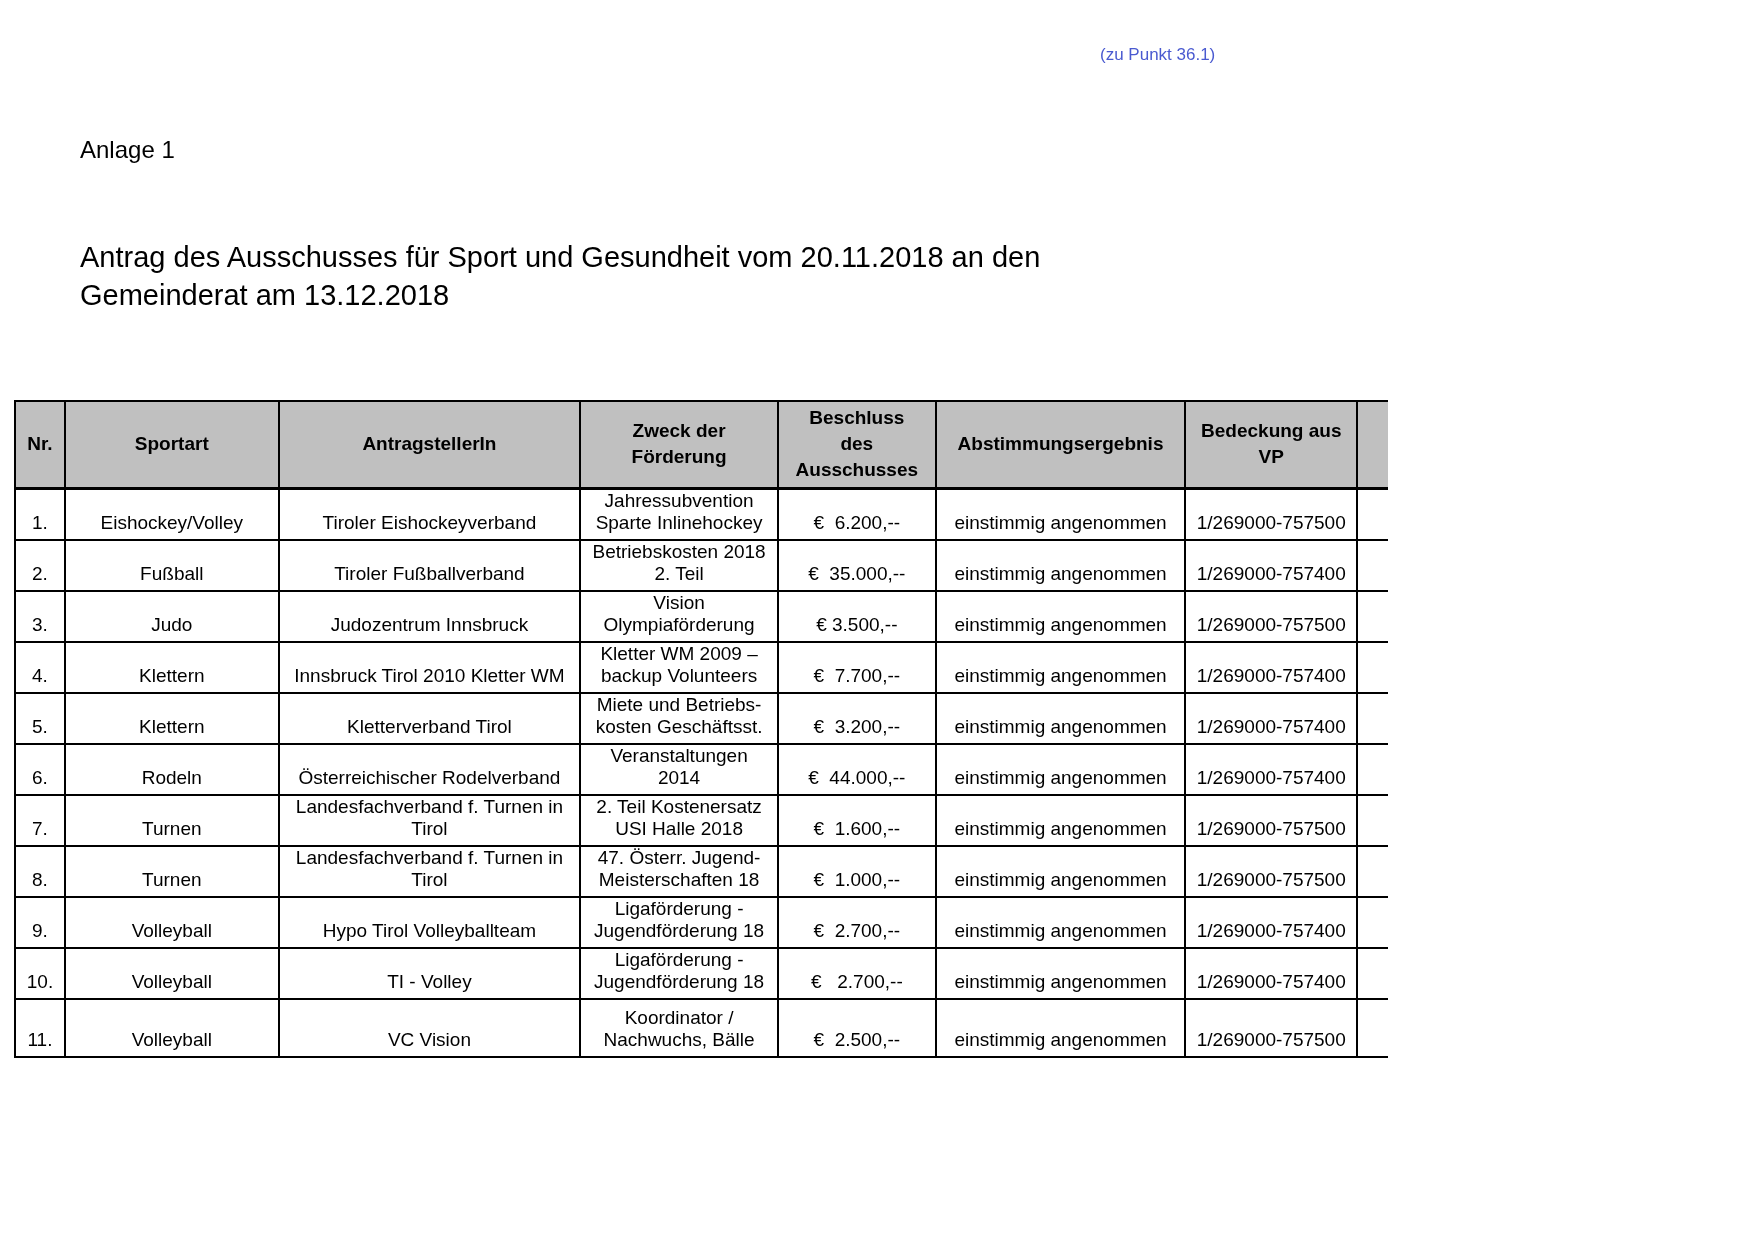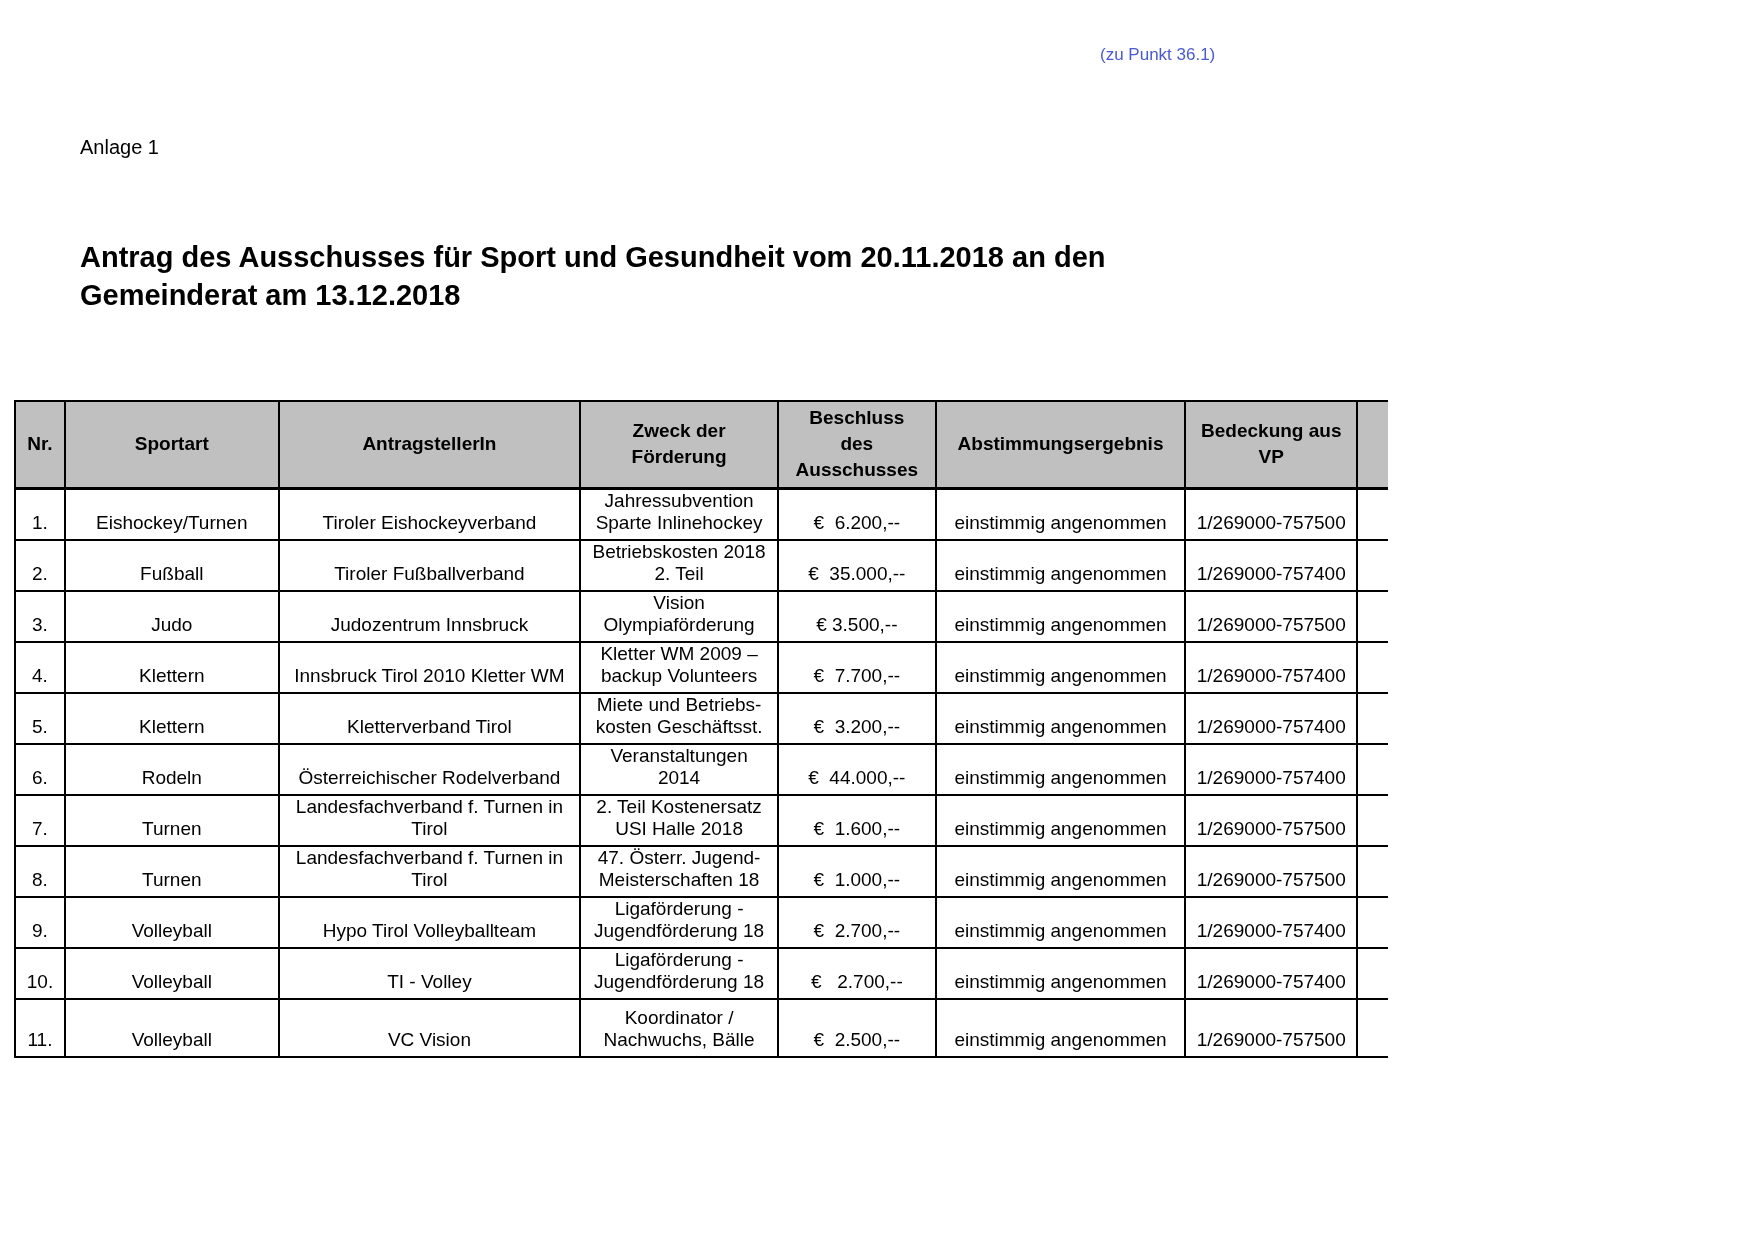--- a/index.html
+++ b/index.html
@@ -21,30 +21,30 @@
     left: 1100px;
     top: 45px;
     font-size: 17px;
     color: #4a5ad0;
     white-space: pre;
   }
   .annex-label {
     position: absolute;
     left: 80px;
     top: 136px;
-    font-size: 20px;
+    font-size: 24px;
     font-weight: normal;
   }
   .doc-title {
     position: absolute;
     left: 80px;
     top: 238px;
     width: 1130px;
     font-size: 29px;
-    font-weight: bold;
+    font-weight: normal;
     line-height: 1.32;
     white-space: pre-wrap;
   }
   table.funding {
     position: absolute;
     left: 14px;
     top: 400px;
     width: 1543px;
     border-collapse: collapse;
     table-layout: fixed;
@@ -111,21 +111,21 @@
         <th>Bedeckung aus
 VP</th>
         <th>Beschluss des
 GR</th>
       </tr>
     </thead>
     <tbody id="funding-body">
 
     <tr>
           <td>1.</td>
-          <td>Eishockey/Turnen</td>
+          <td>Eishockey/Volley</td>
           <td>Tiroler Eishockeyverband</td>
           <td>Jahressubvention
 Sparte Inlinehockey</td>
           <td>€  6.200,--</td>
           <td>einstimmig angenommen</td>
           <td>1/269000-757500</td>
           <td></td>
         </tr>
         <tr>
           <td>2.</td>

